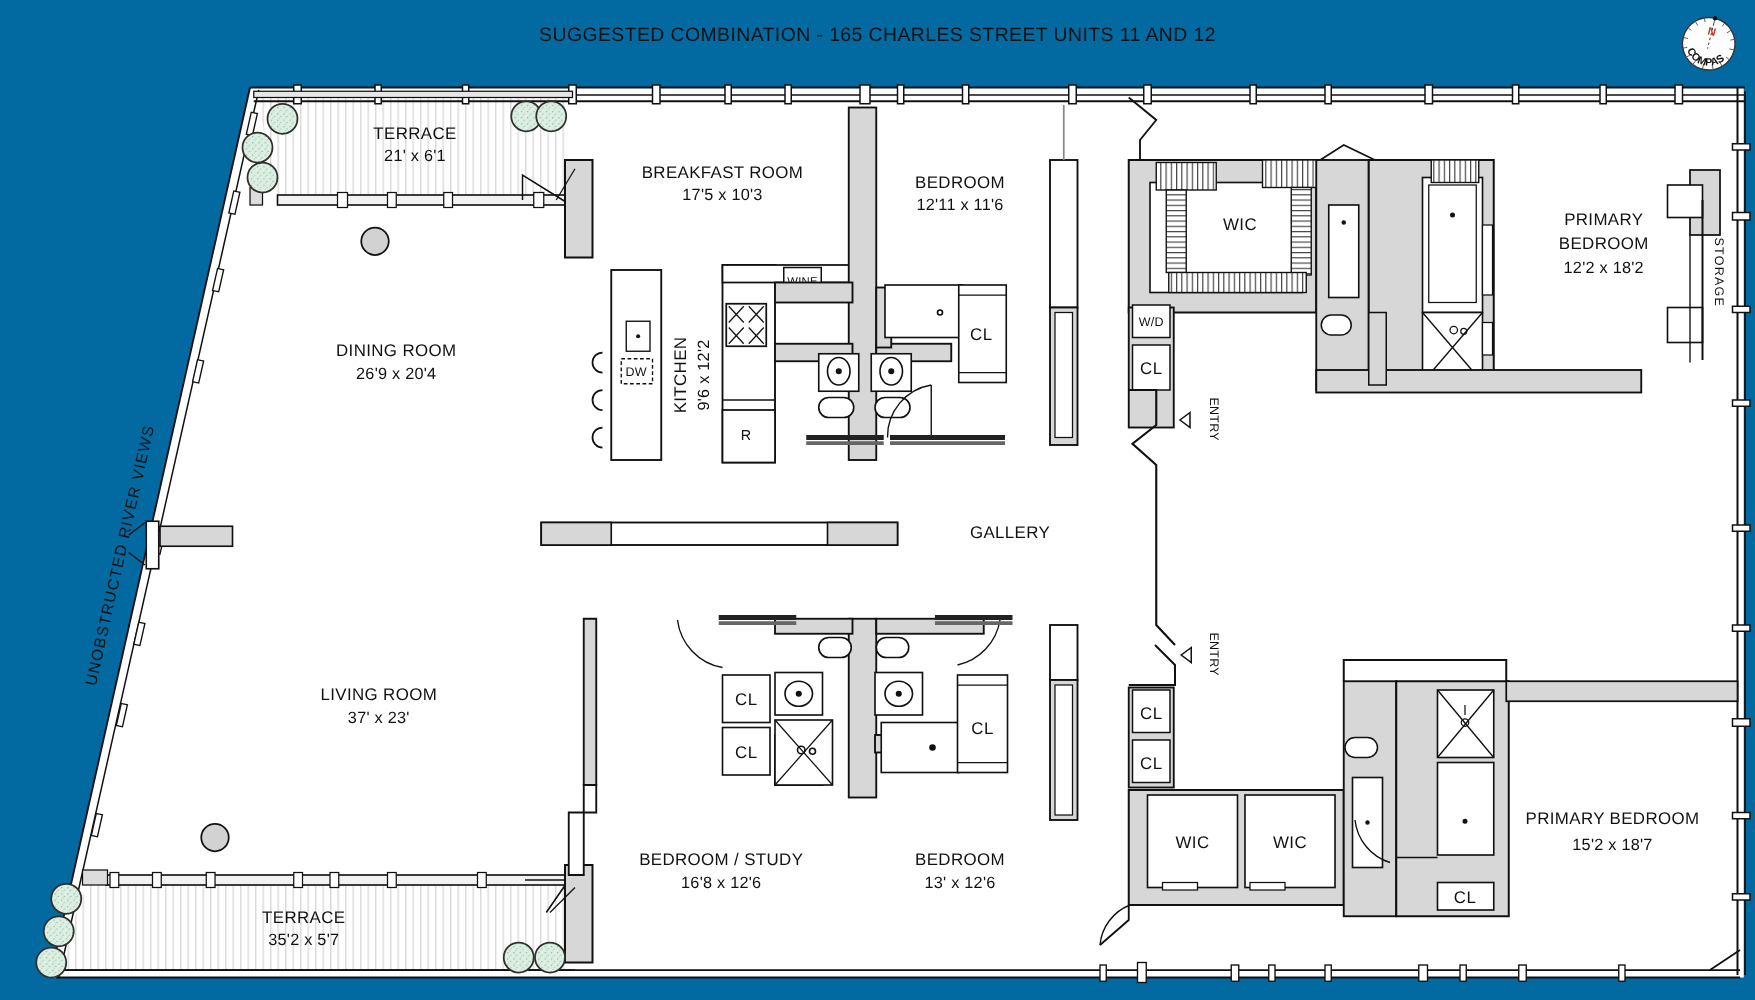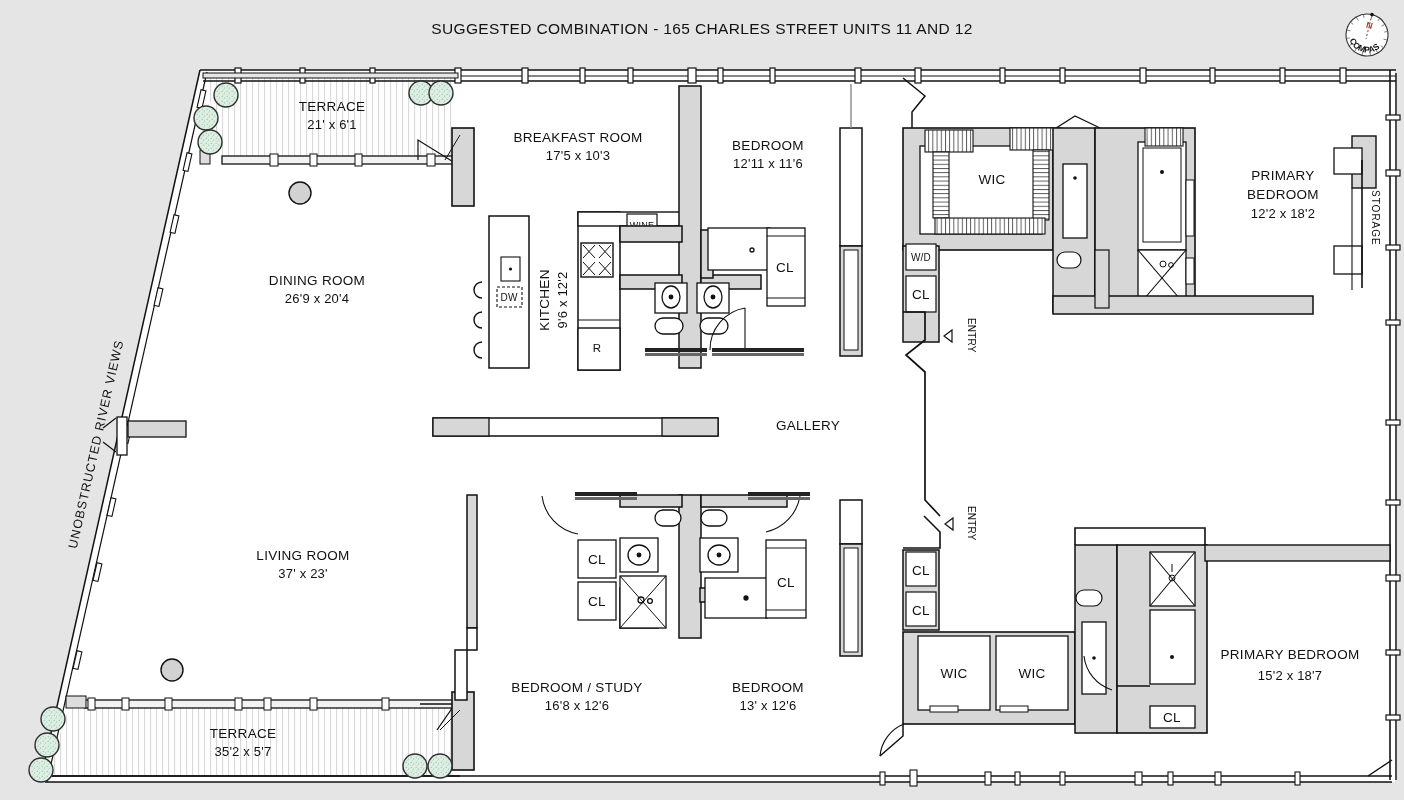--- a/index.html
+++ b/index.html
@@ -1,19 +1,19 @@
 <!DOCTYPE html>
 <html><head>
 <meta charset="utf-8">
 <title>Floor Plan</title>
 <style>
   html,body{margin:0;padding:0;background:#ffffff;}
   body{width:1404px;height:800px;overflow:hidden;
        font-family:"Liberation Sans","DejaVu Sans",sans-serif;color:#000;}
-  #stage{position:relative;width:1404px;height:800px;background:#e5e5e5;}
+  #stage{position:relative;width:1404px;height:800px;background:#0369a1;}
   #title{position:absolute;left:0;top:20px;width:1404px;text-align:center;
          font-size:15.5px;letter-spacing:.35px;font-weight:400;color:#111;}
   svg#plan{position:absolute;left:0;top:0;width:1404px;height:800px;display:block;}
   .rmlabel{font-family:"Liberation Sans","DejaVu Sans",sans-serif;
            font-size:13.5px;fill:#111;text-anchor:middle;letter-spacing:.3px;}
   .rmdim{font-family:"Liberation Sans","DejaVu Sans",sans-serif;
          font-size:13px;fill:#111;text-anchor:middle;letter-spacing:.2px;}
   .small{font-size:11.5px;}
   .tiny{font-size:10px;letter-spacing:.2px;}
   .mini{font-size:9px;letter-spacing:.2px;}

